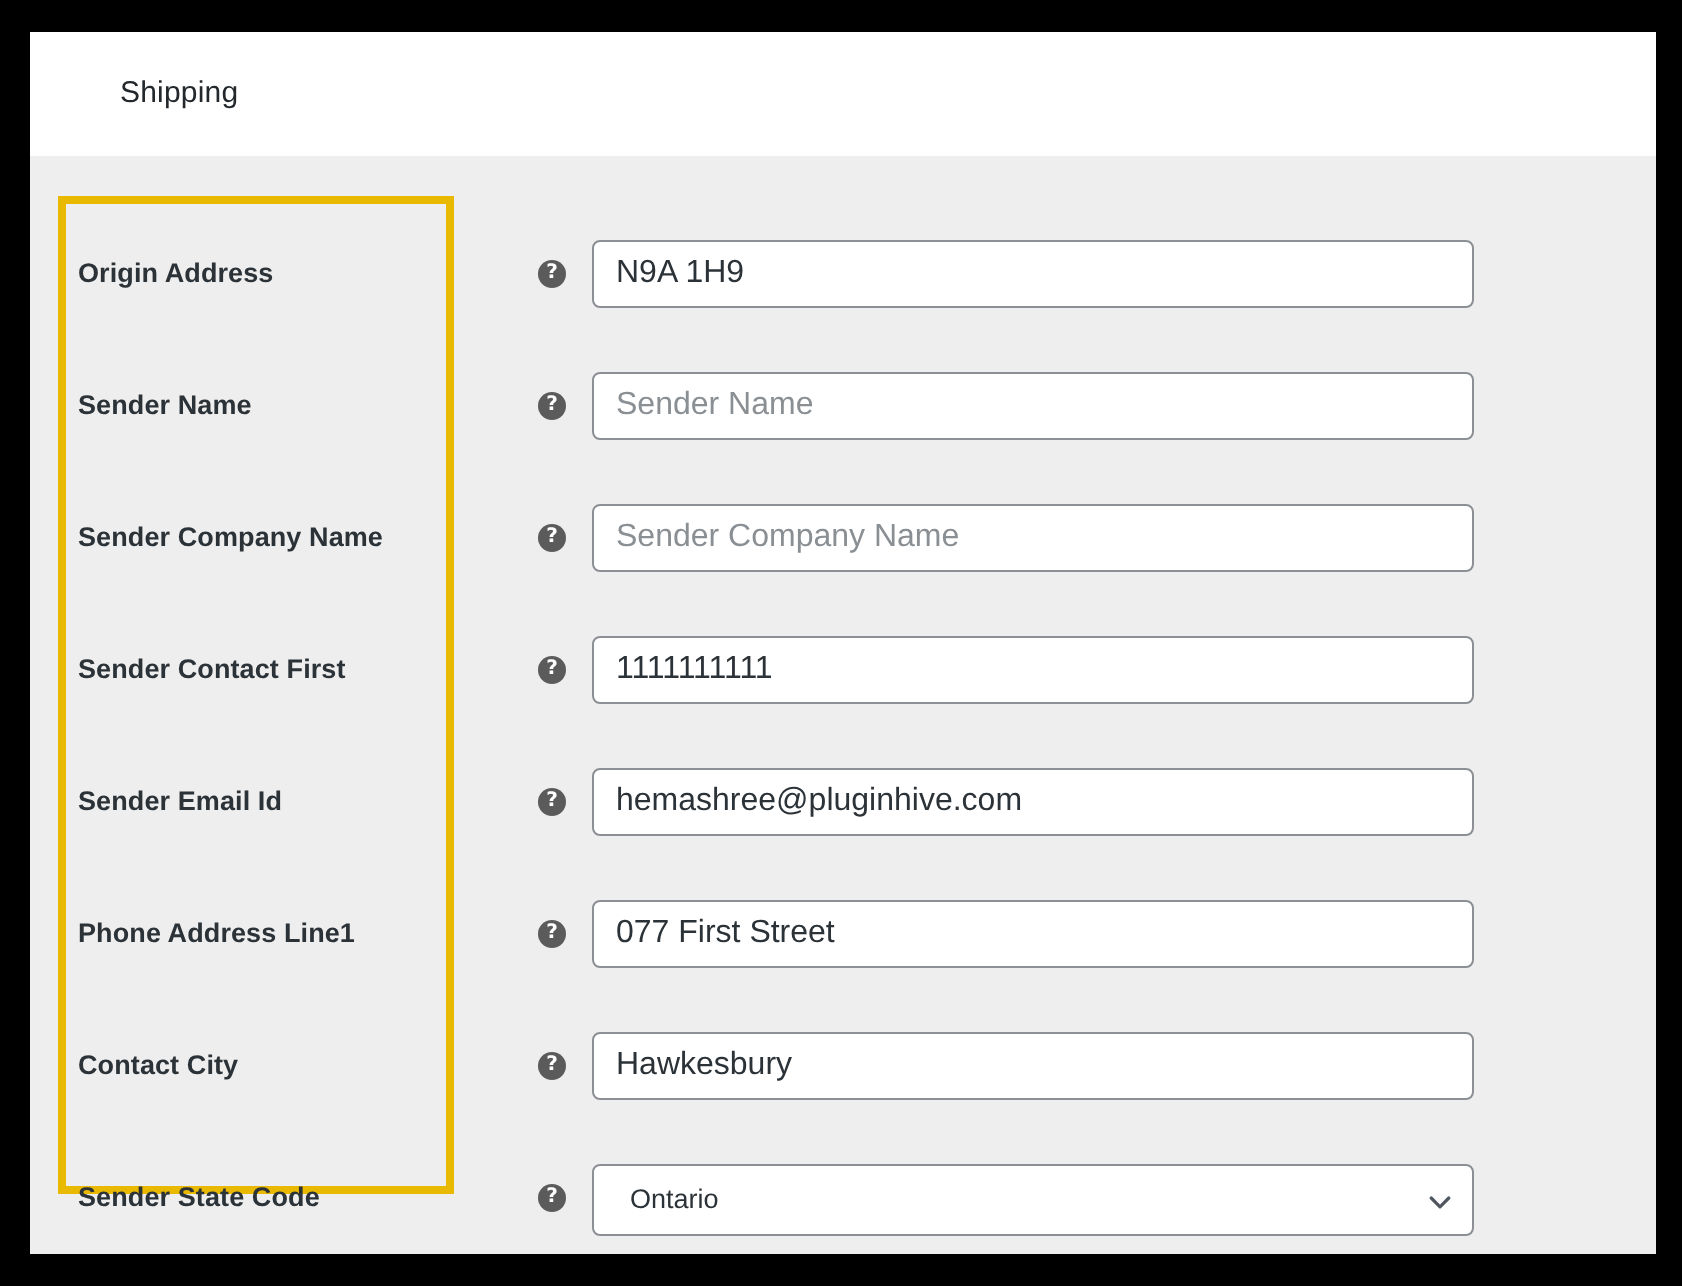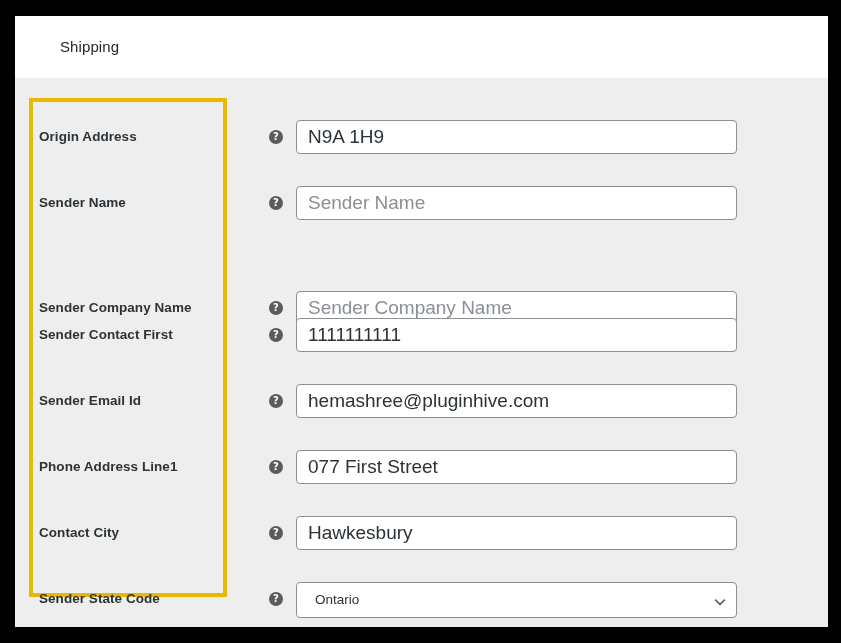--- a/index.html
+++ b/index.html
@@ -139,21 +139,21 @@
   }
   .text-input {
     width: 441px;
     height: 34px;
     box-sizing: border-box;
     border: 1px solid #8c8f94;
     border-radius: 4px;
     background: #ffffff;
     padding: 0 11px;
     font-family: "Liberation Sans", "DejaVu Sans", sans-serif;
-    font-size: 19px;
+    font-size: 16px;
     color: #2c3338;
     outline: none;
   }
   .text-input::placeholder {
     color: #8a8f94;
     opacity: 1;
   }
   .text-input.is-placeholder {
     color: #8a8f94;
   }
@@ -210,21 +210,21 @@
           <div class="form-row" style="top: 40px;">
             <div class="row-label">Origin Address</div>
             <span class="help-icon">?</span>
             <div class="field-wrap"><input type="text" class="text-input" value="N9A 1H9" style=""></div>
           </div>
           <div class="form-row" style="top: 106px;">
             <div class="row-label">Sender Name</div>
             <span class="help-icon">?</span>
             <div class="field-wrap"><input type="text" class="text-input is-placeholder" placeholder="Sender Name" style=""></div>
           </div>
-          <div class="form-row" style="top: 172px; margin-top: 39px;">
+          <div class="form-row" style="top: 172px;">
             <div class="row-label">Sender Company Name</div>
             <span class="help-icon">?</span>
             <div class="field-wrap"><input type="text" class="text-input is-placeholder" placeholder="Sender Company Name" style=""></div>
           </div>
           <div class="form-row" style="top: 238px;">
             <div class="row-label">Sender Contact First</div>
             <span class="help-icon">?</span>
             <div class="field-wrap"><input type="text" class="text-input" value="1111111111" style=""></div>
           </div>
           <div class="form-row" style="top: 304px;">

